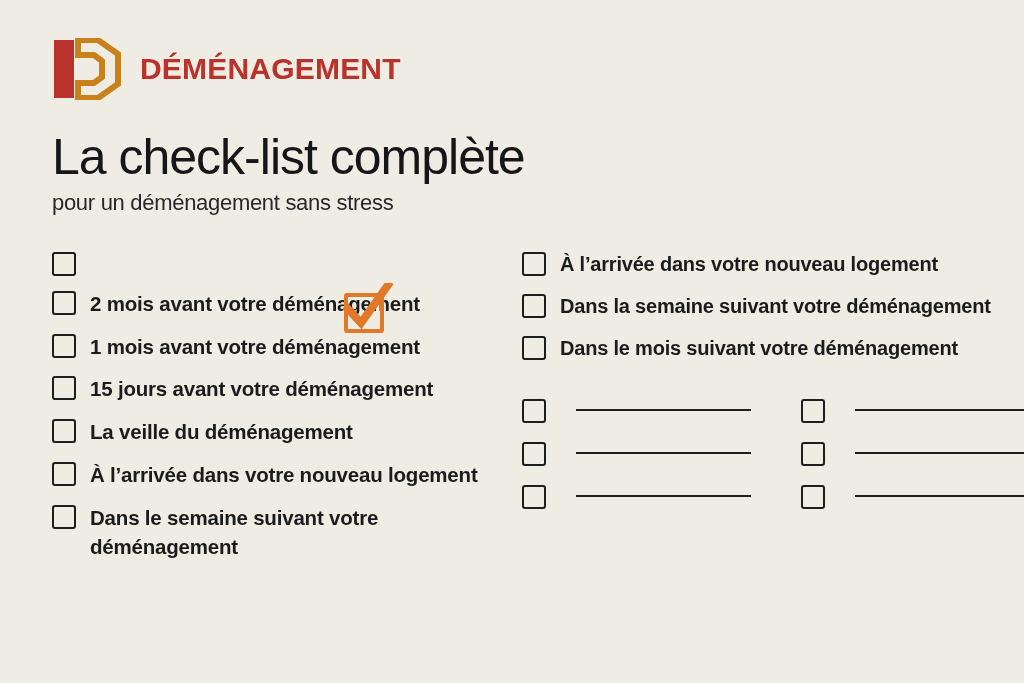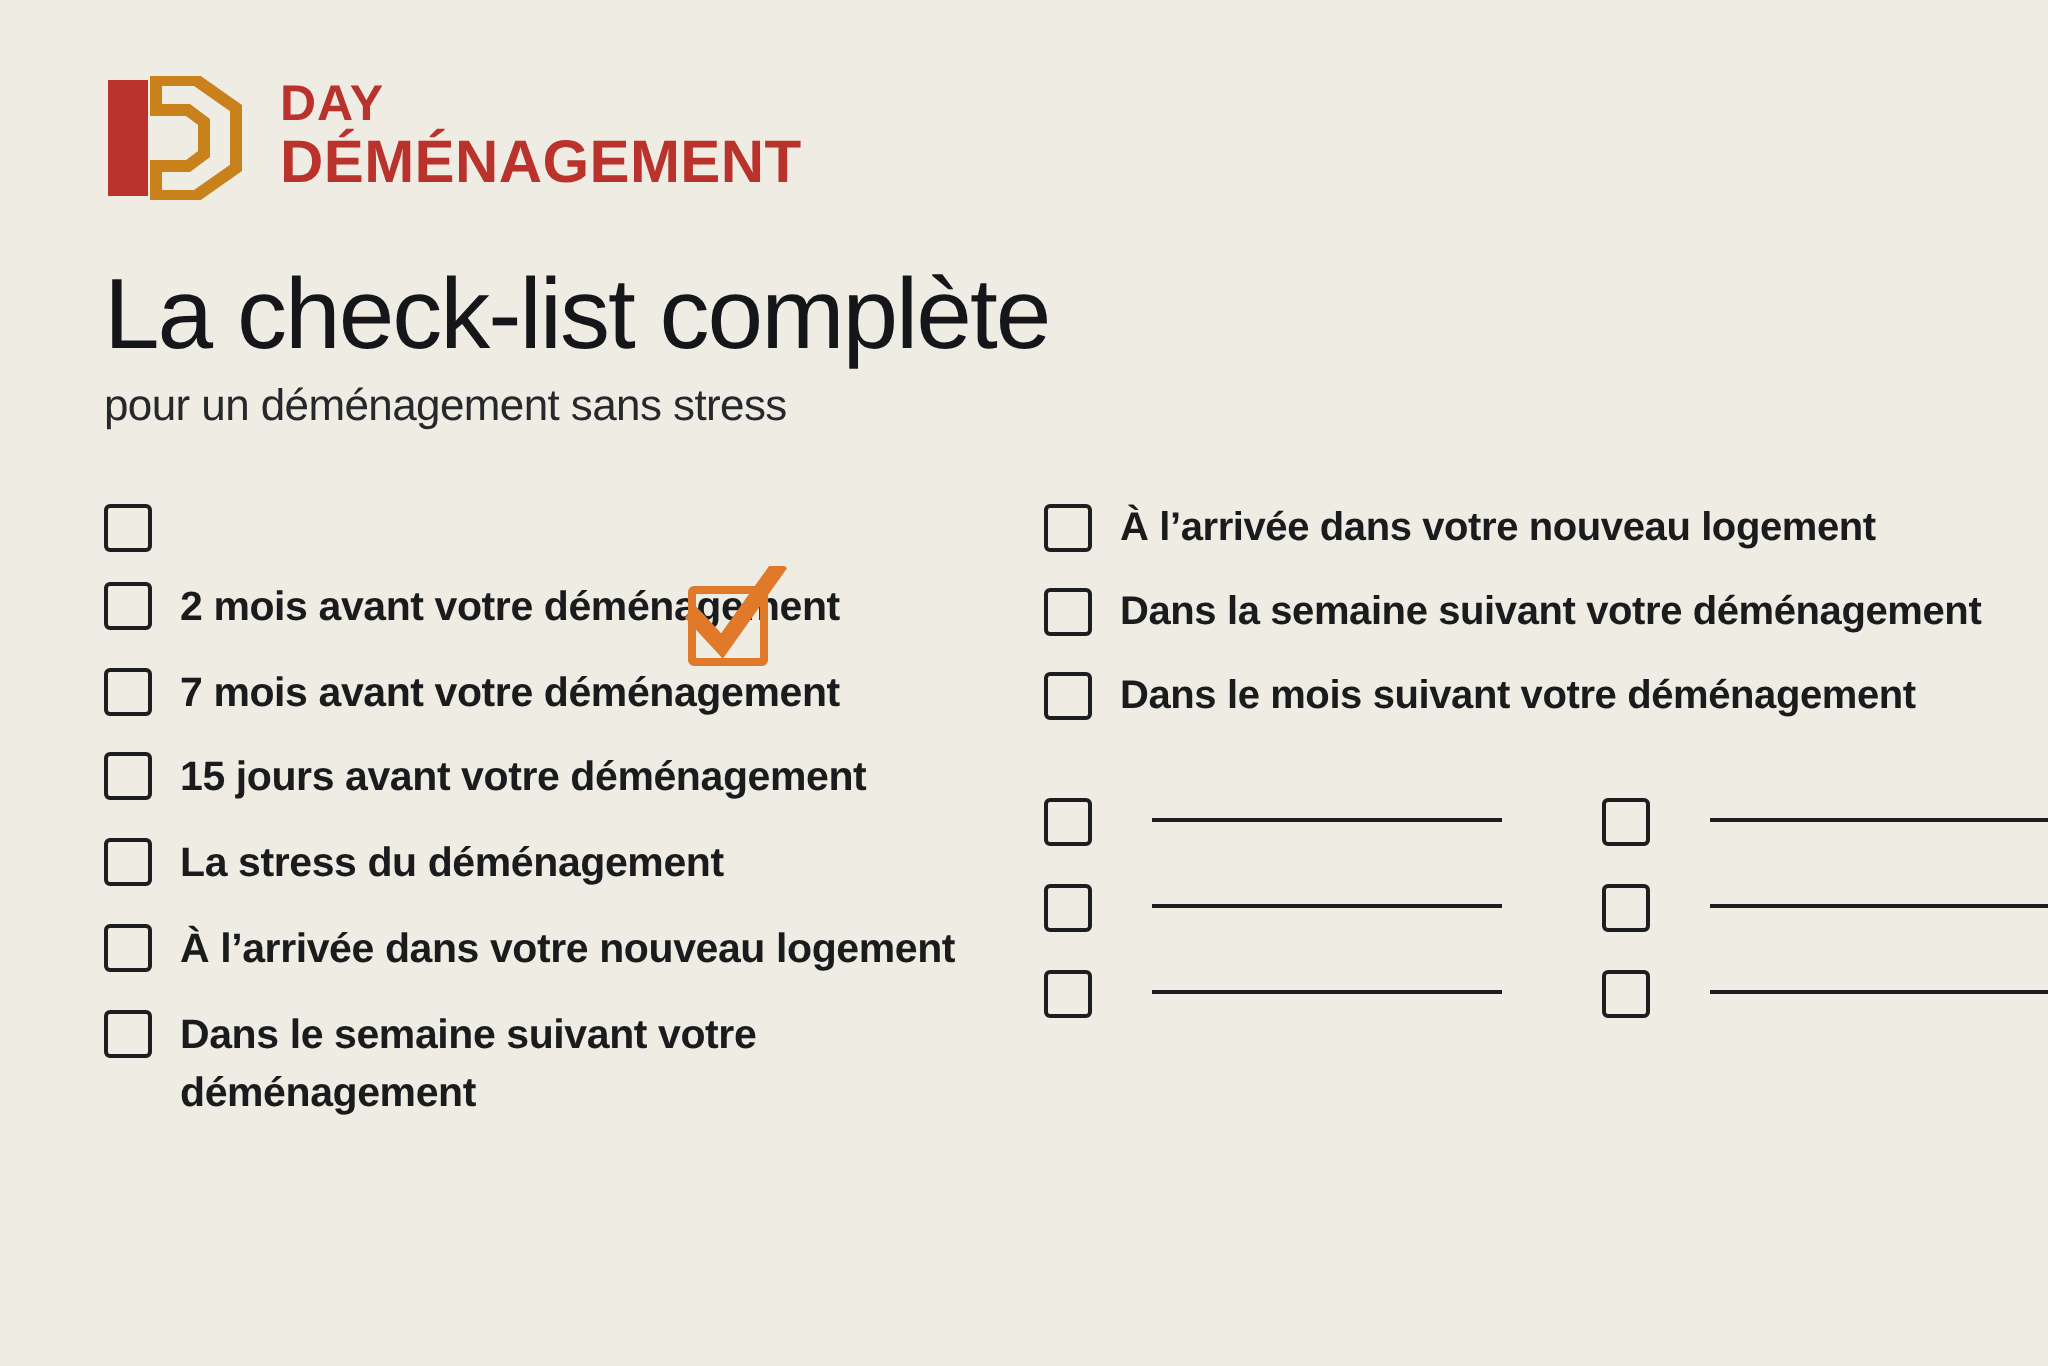--- a/index.html
+++ b/index.html
@@ -164,21 +164,20 @@
 <div class="page">
 
   <div class="logo">
     <div class="logo-mark">
       <svg width="72" height="62" viewBox="0 0 72 62">
         <polygon points="2,2 2,60 22,60 22,2" fill="#b9322b"></polygon>
         <polygon points="26,2 46,2 66,16 66,46 46,60 26,60 26,45 42,45 50,39 50,23 42,17 26,17" fill="none" stroke="#c8811b" stroke-width="6"></polygon>
       </svg>
     </div>
     <div class="logo-text">
-      <span class="l1">DAY</span>
       <span class="l2">DÉMÉNAGEMENT</span>
     </div>
   </div>
 
   <h1 class="title">La check-list complète</h1>
   <h2 class="subtitle">pour un déménagement sans stress</h2>
 
   <div class="check-deco">
     <div class="cbox"></div>
     <svg width="56" height="52" viewBox="0 0 56 52">
@@ -191,29 +190,29 @@
     <div class="col-left">
       <div class="item">
         <div class="box"></div>
       </div>
       <div class="item">
         <div class="box"></div>
         <div class="item-label">2 mois avant votre déménagement</div>
       </div>
       <div class="item">
         <div class="box"></div>
-        <div class="item-label">7 mois avant votre déménagement</div>
+        <div class="item-label">1 mois avant votre déménagement</div>
       </div>
       <div class="item">
         <div class="box"></div>
         <div class="item-label">15 jours avant votre déménagement</div>
       </div>
       <div class="item">
         <div class="box"></div>
-        <div class="item-label">La stress du déménagement</div>
+        <div class="item-label">La veille du déménagement</div>
       </div>
       <div class="item">
         <div class="box"></div>
         <div class="item-label">À l’arrivée dans votre nouveau logement</div>
       </div>
       <div class="item">
         <div class="box"></div>
         <div class="item-label">Dans le semaine suivant votre déménagement</div>
       </div>
     </div>

